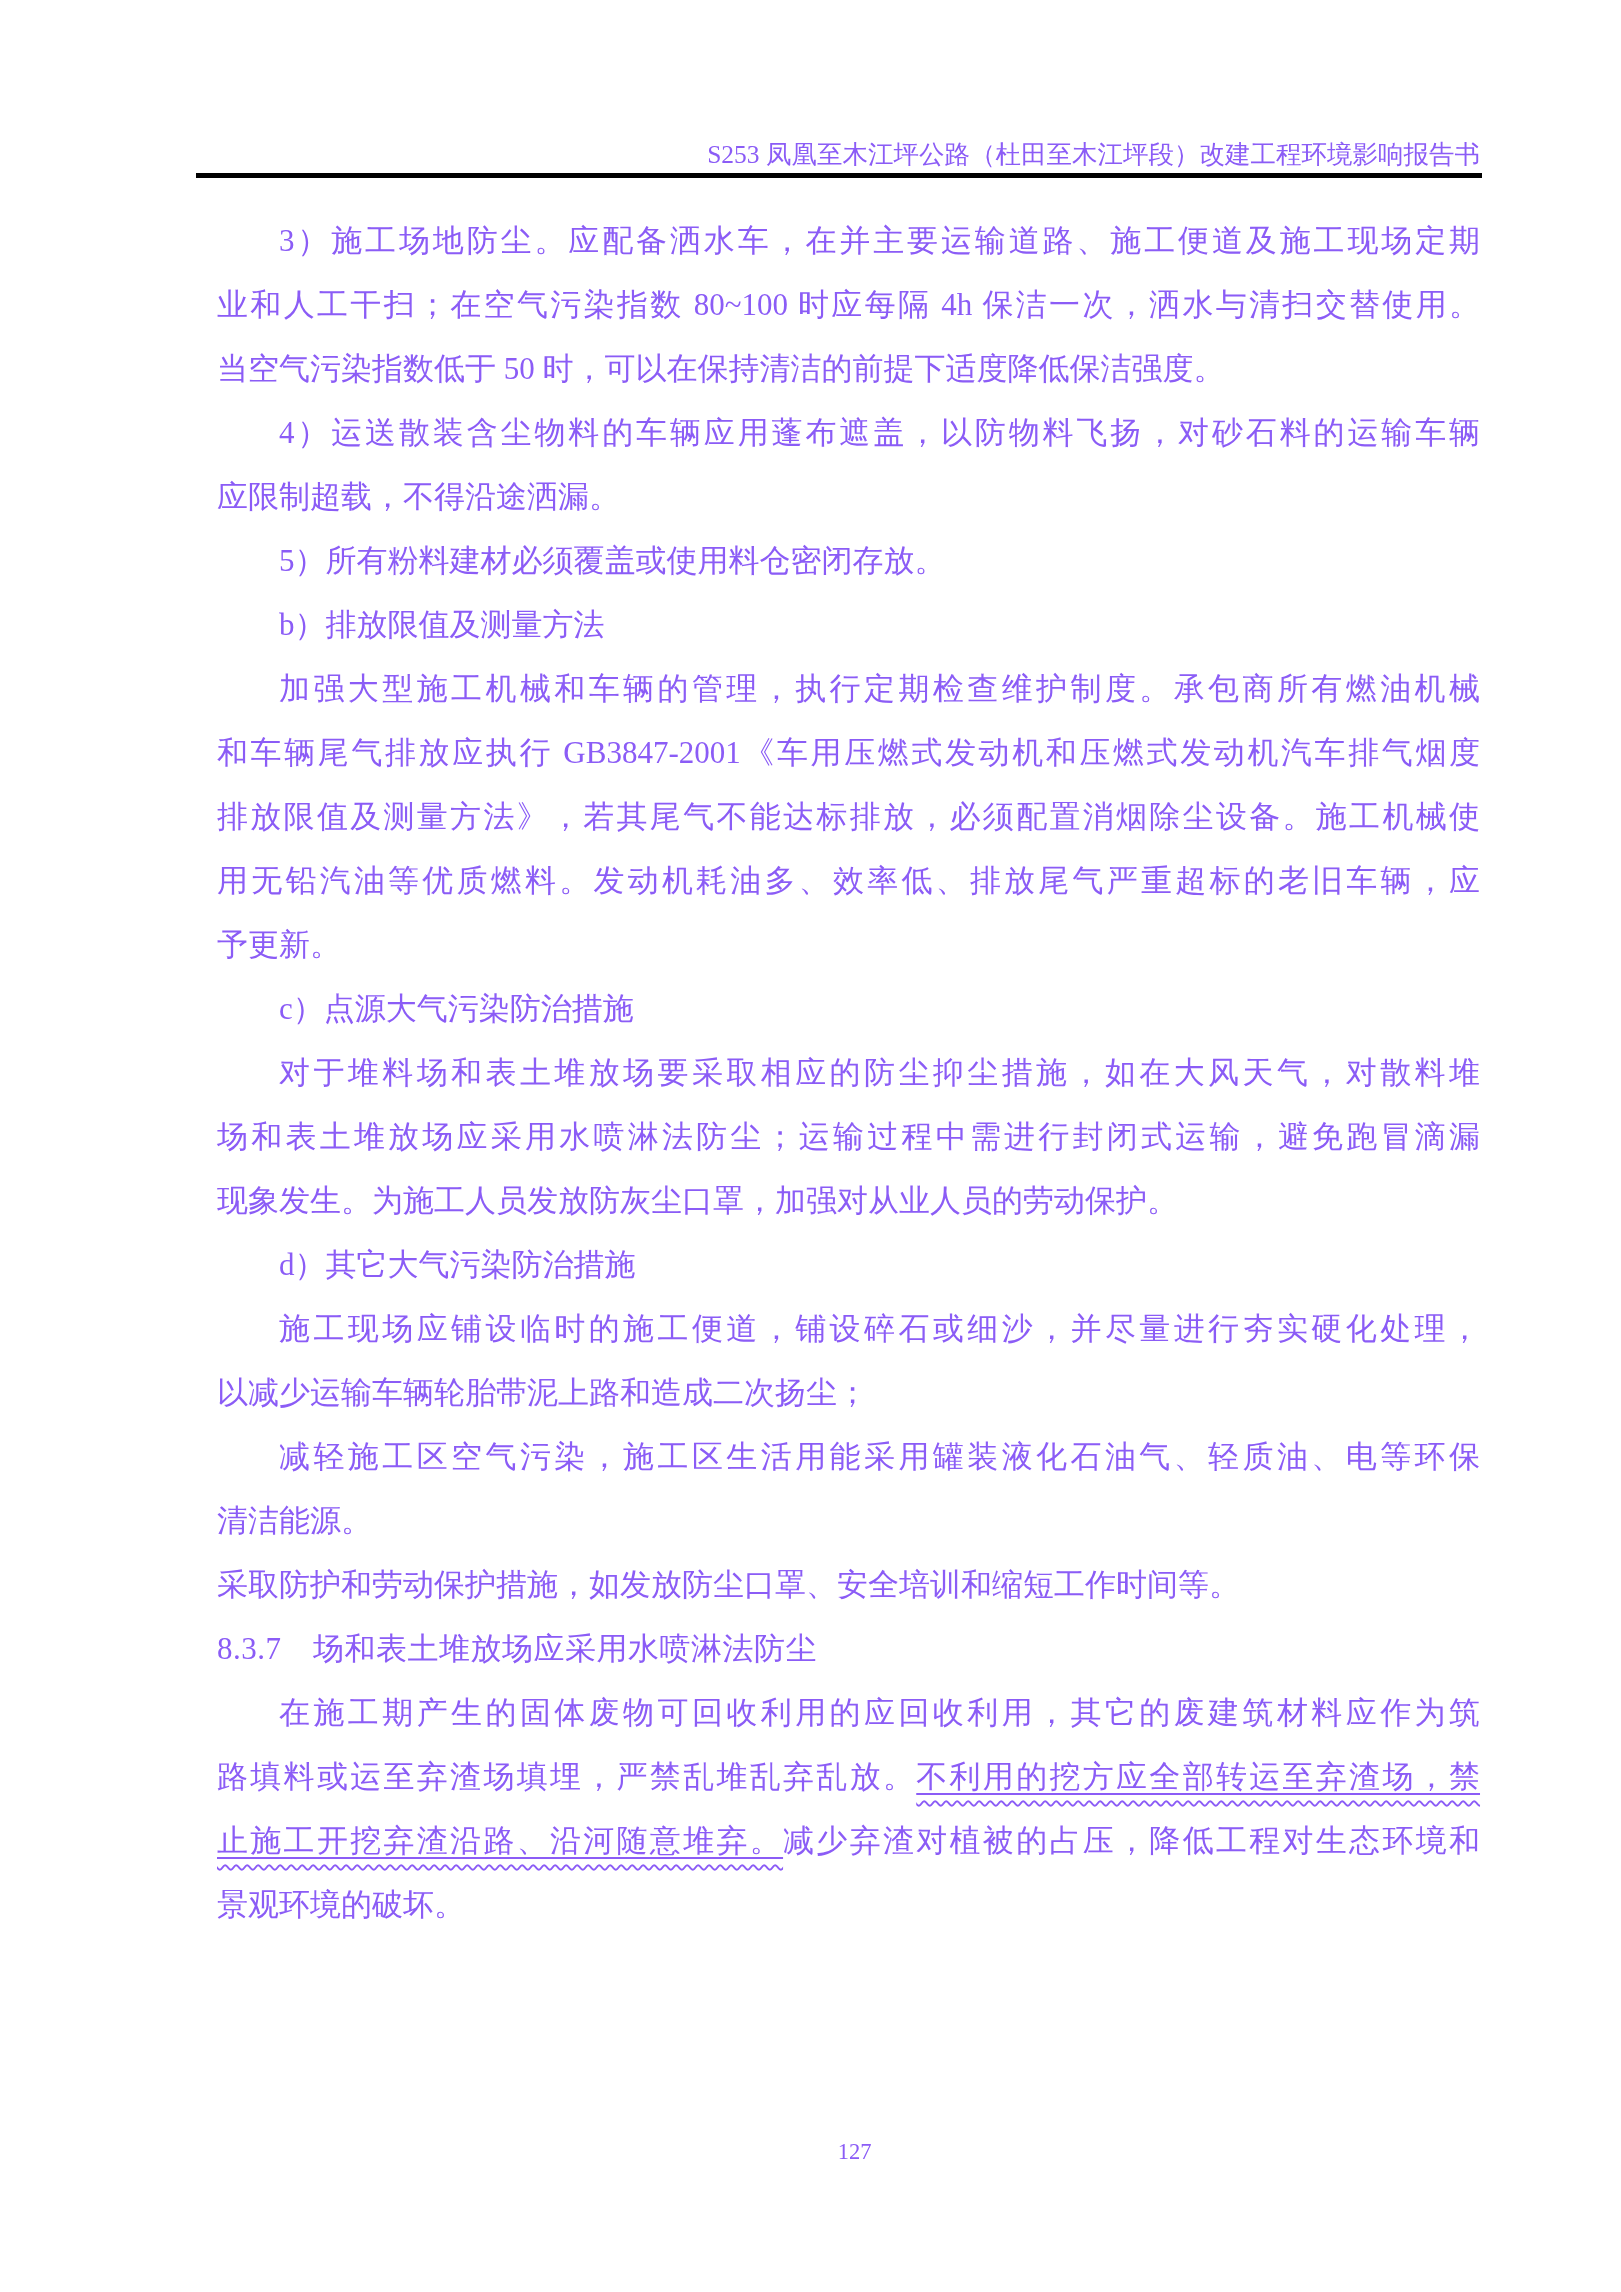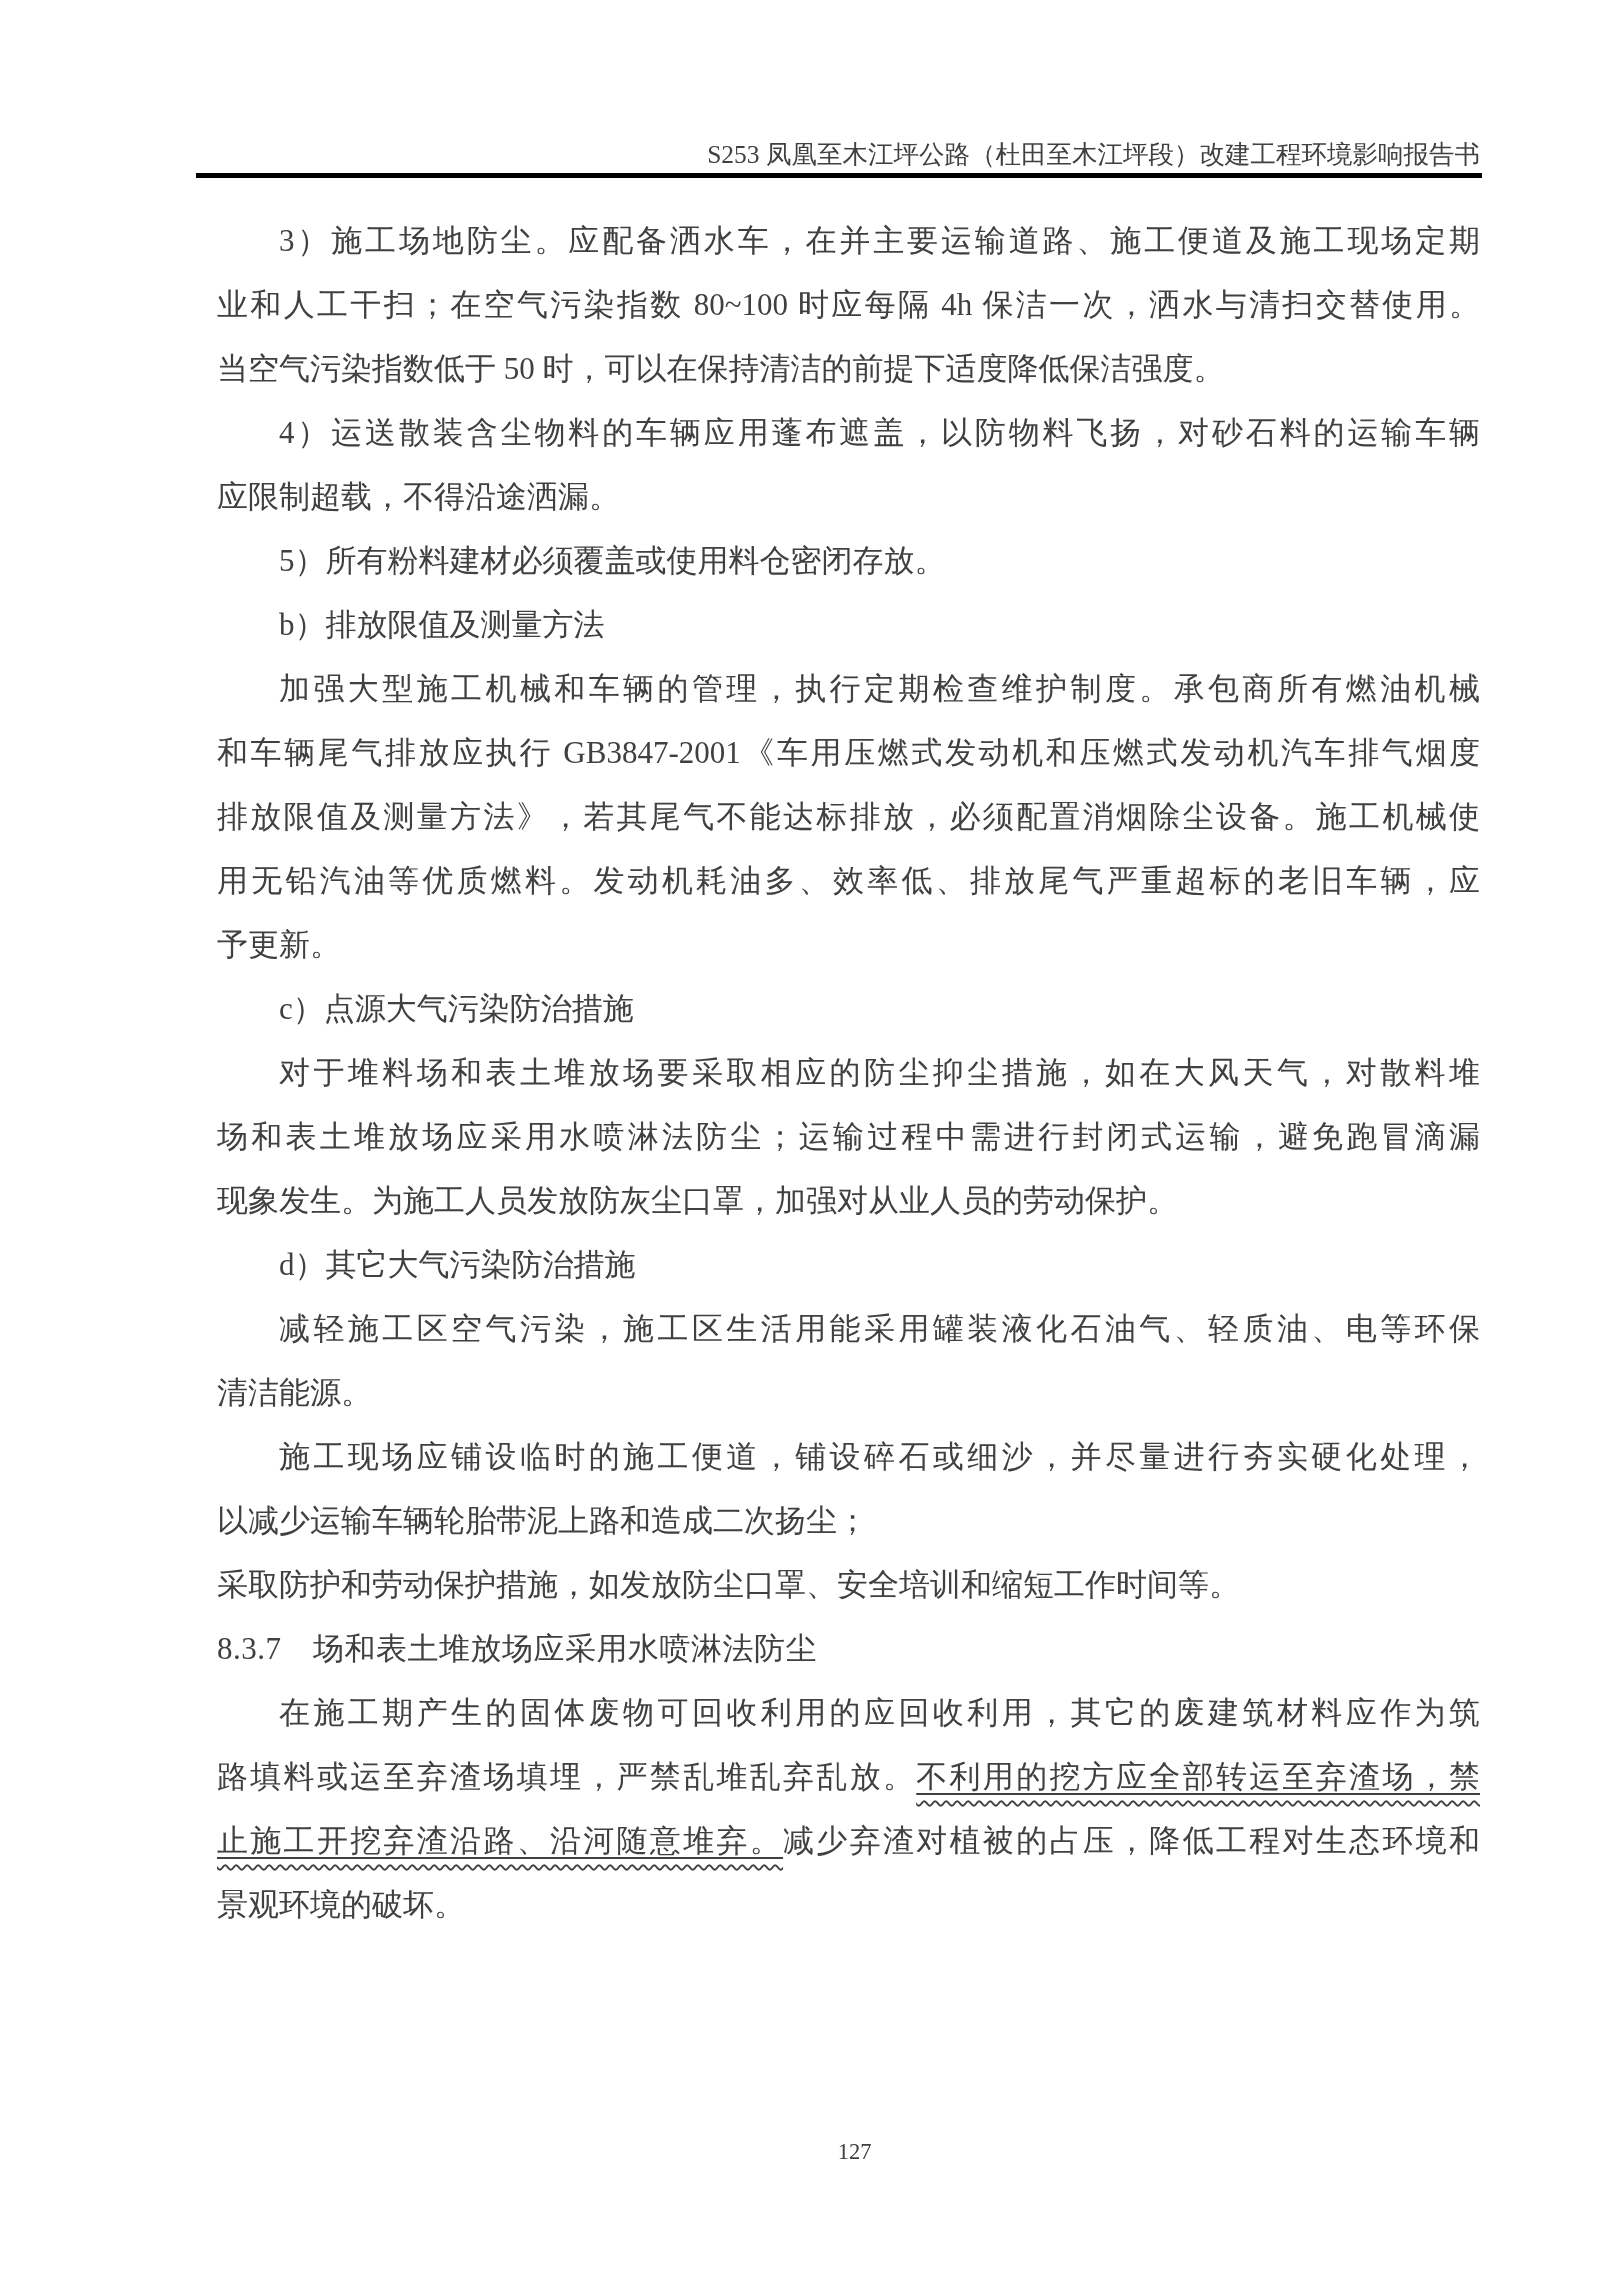--- a/index.html
+++ b/index.html
@@ -3,21 +3,21 @@
 <meta charset="utf-8">
 <style>
   html, body { margin: 0; padding: 0; background: #888; }
   .page {
     position: relative;
     width: 1621px;
     height: 2293px;
     margin: 0 auto;
     background: #ffffff;
     font-family: "Liberation Serif", "DejaVu Serif", serif;
-    color: #404040;
+    color: #8b5cf6;
     overflow: hidden;
   }
   .header-title {
     position: absolute;
     left: 201px;
     top: 138px;
     width: 1279px;
     text-align: right;
     font-size: 25.5px;
     line-height: 33px;
@@ -103,26 +103,26 @@
       </div>
       <div class="para">
         <div class="line indent"><span>对于堆料场和表土堆放场要采取相应的防尘抑尘措施，如在大风天气，对散料堆</span></div>
         <div class="line"><span>场和表土堆放场应采用水喷淋法防尘；运输过程中需进行封闭式运输，避免跑冒滴漏</span></div>
         <div class="line end"><span>现象发生。为施工人员发放防灰尘口罩，加强对从业人员的劳动保护。</span></div>
       </div>
       <div class="para">
         <div class="line indent end"><span>d）其它大气污染防治措施</span></div>
       </div>
       <div class="para">
+        <div class="line indent"><span>施工现场应铺设临时的施工便道，铺设碎石或细沙，并尽量进行夯实硬化处理，</span></div>
+        <div class="line end"><span>以减少运输车辆轮胎带泥上路和造成二次扬尘；</span></div>
+      </div>
+      <div class="para">
         <div class="line indent"><span>减轻施工区空气污染，施工区生活用能采用罐装液化石油气、轻质油、电等环保</span></div>
         <div class="line end"><span>清洁能源。</span></div>
-      </div>
-      <div class="para">
-        <div class="line indent"><span>施工现场应铺设临时的施工便道，铺设碎石或细沙，并尽量进行夯实硬化处理，</span></div>
-        <div class="line end"><span>以减少运输车辆轮胎带泥上路和造成二次扬尘；</span></div>
       </div>
       <div class="para">
         <div class="line end"><span>采取防护和劳动保护措施，如发放防尘口罩、安全培训和缩短工作时间等。</span></div>
       </div>
       <div class="para heading">
         <div class="line end"><span>8.3.7　场和表土堆放场应采用水喷淋法防尘</span></div>
       </div>
       <div class="para">
         <div class="line indent"><span>在施工期产生的固体废物可回收利用的应回收利用，其它的废建筑材料应作为筑</span></div>
         <div class="line"><span>路填料或运至弃渣场填埋，严禁乱堆乱弃乱放。</span><span class="useg"><span>不利用的挖方应全部转运至弃渣场，禁</span></span></div>

